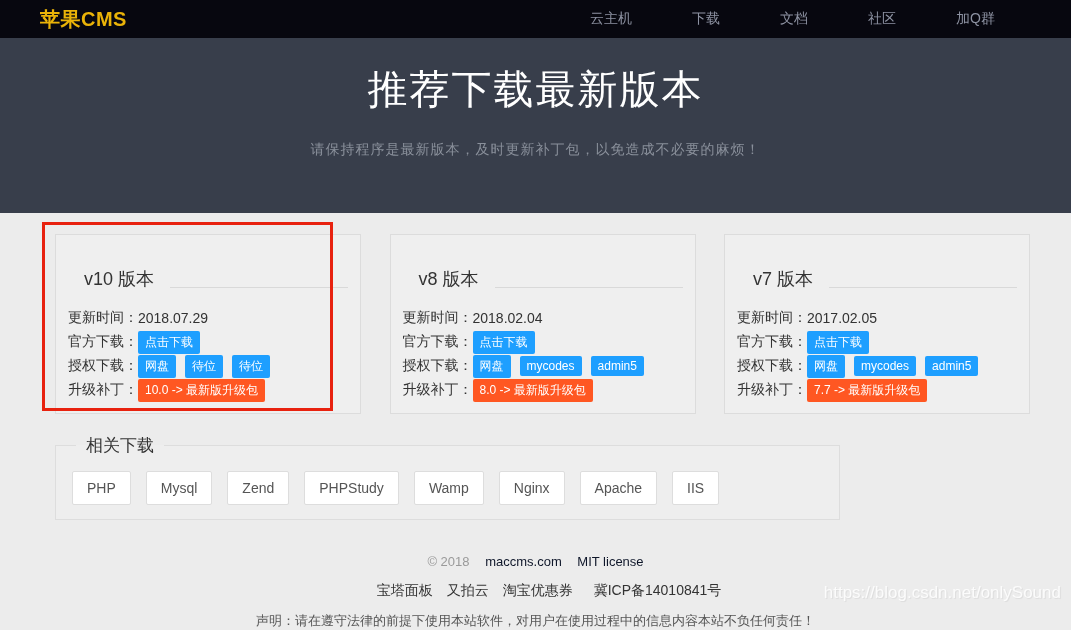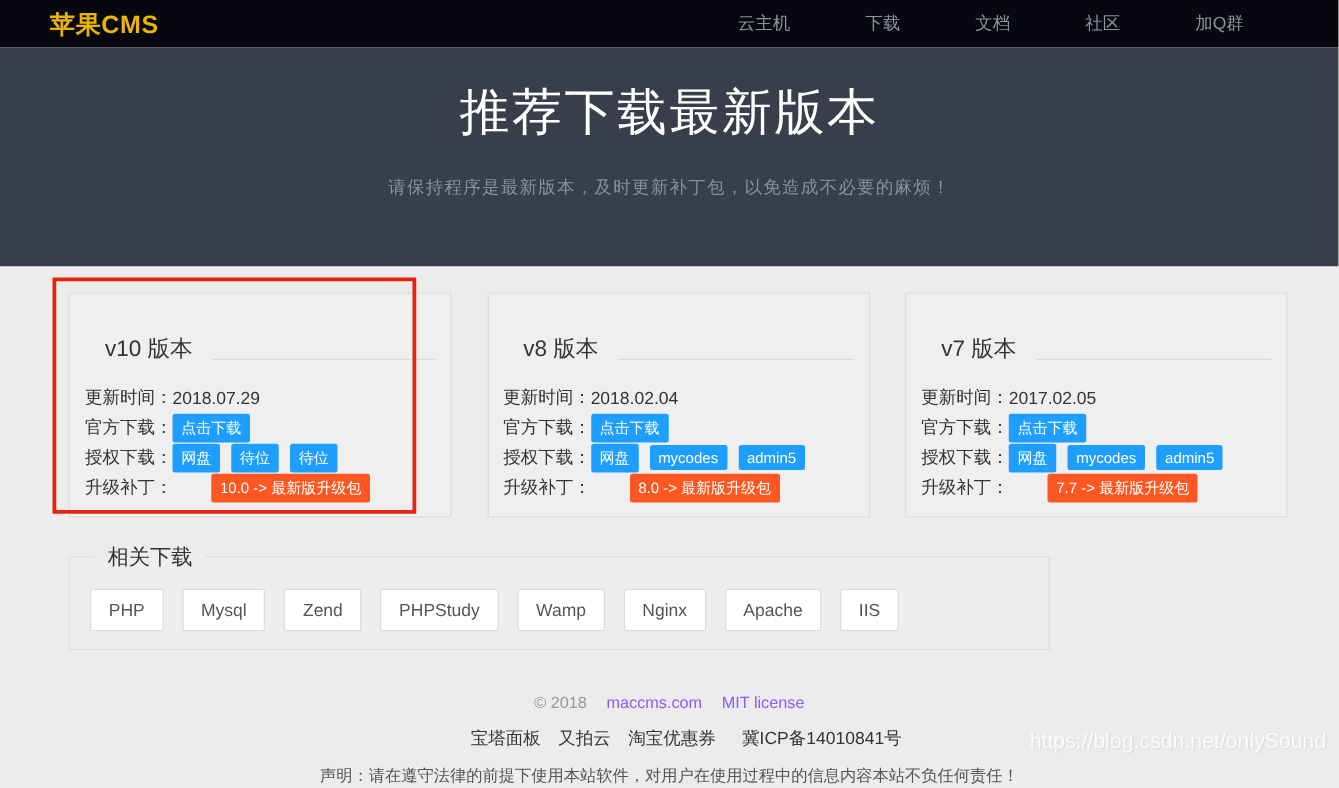--- a/index.html
+++ b/index.html
@@ -36,40 +36,40 @@
   .card-title-line { flex:1; height:1px; background:#d9d9d9; margin-left:16px; margin-top:16px; }
   .card-rows { margin-top:15px; }
   .card-row { display:flex; align-items:center; height:24px; }
   .row-label { font-size:14px; color:#333; white-space:nowrap; }
   .row-value { font-size:14px; color:#333; }
   .btn-sm {
     display:inline-block; font-size:12px; color:#fff; padding:3px 7px;
     border-radius:2px; margin-right:9px; text-decoration:none; cursor:pointer; white-space:nowrap;
   }
   .btn-blue { background:var(--blue,#1e9fff); }
-  .btn-orange { background:var(--orange,#ff5722);margin-left:31px; }
+  .btn-orange { background:var(--orange,#ff5722); }
 
   
   .related {
     margin:20px 0 0 55px; width:785px;
     background:#eeeeee; border:1px solid #dddddd;
     padding:10px 14px 14px;
   }
   .related-legend { font-size:17px; color:#333; padding:0 10px; margin-left:6px; }
   .related-buttons { display:flex; gap:15px; padding:4px 2px 0; }
   .related-btn {
     background:#ffffff; border:1px solid #dddddd; border-radius:2px;
     color:#555; font-size:14px; padding:8px 14px; min-width:38px; text-align:right;
     cursor:pointer; text-decoration:none;
   }
 
   
   .footer { text-align:center; margin-top:34px; }
   .f-line1 { font-size:13px; color:#9a9a9a; }
-  .f-line1 a { color:#8b5cf6; text-decoration:none; cursor:pointer; }
+  .f-line1 a { color:#0f172a; text-decoration:none; cursor:pointer; }
   .f-line1 span, .f-line1 a { margin:0 6px; }
   .f-line2 { margin-top:13px; font-size:14px; color:#333;padding-left:20px; }
   .f-line2 a { color:#333; text-decoration:none; cursor:pointer; margin:0 7px; }
   .f-line2 span { margin:0 7px; }
   .f-line3 { margin-top:12px; font-size:13px; color:#555; }
 
   
   .annotation {
     position:absolute; left:42px; top:222px; width:291px; height:189px;
     border:3px solid var(--annotation_red,#e8220f); z-index:9; pointer-events:none;

